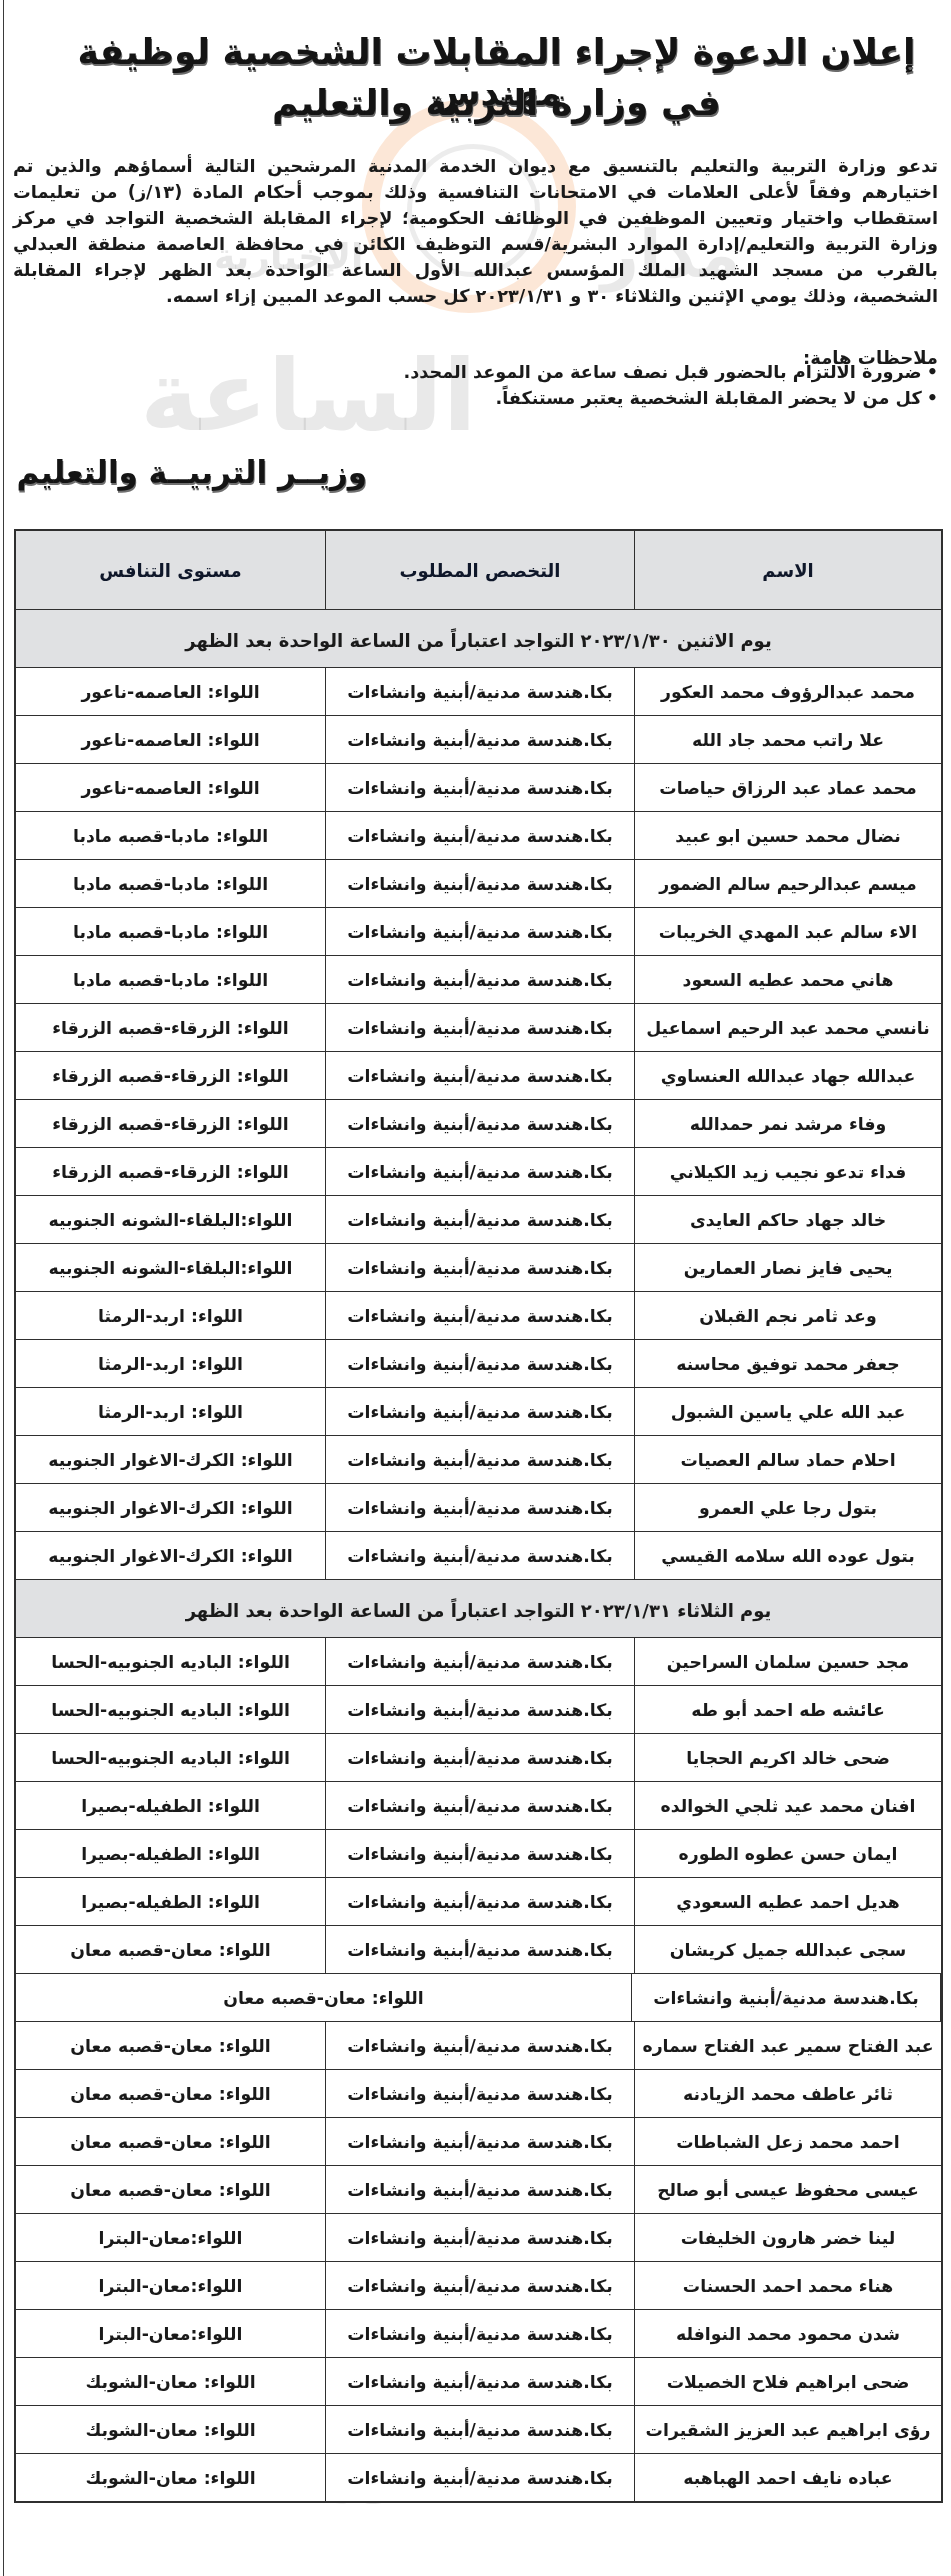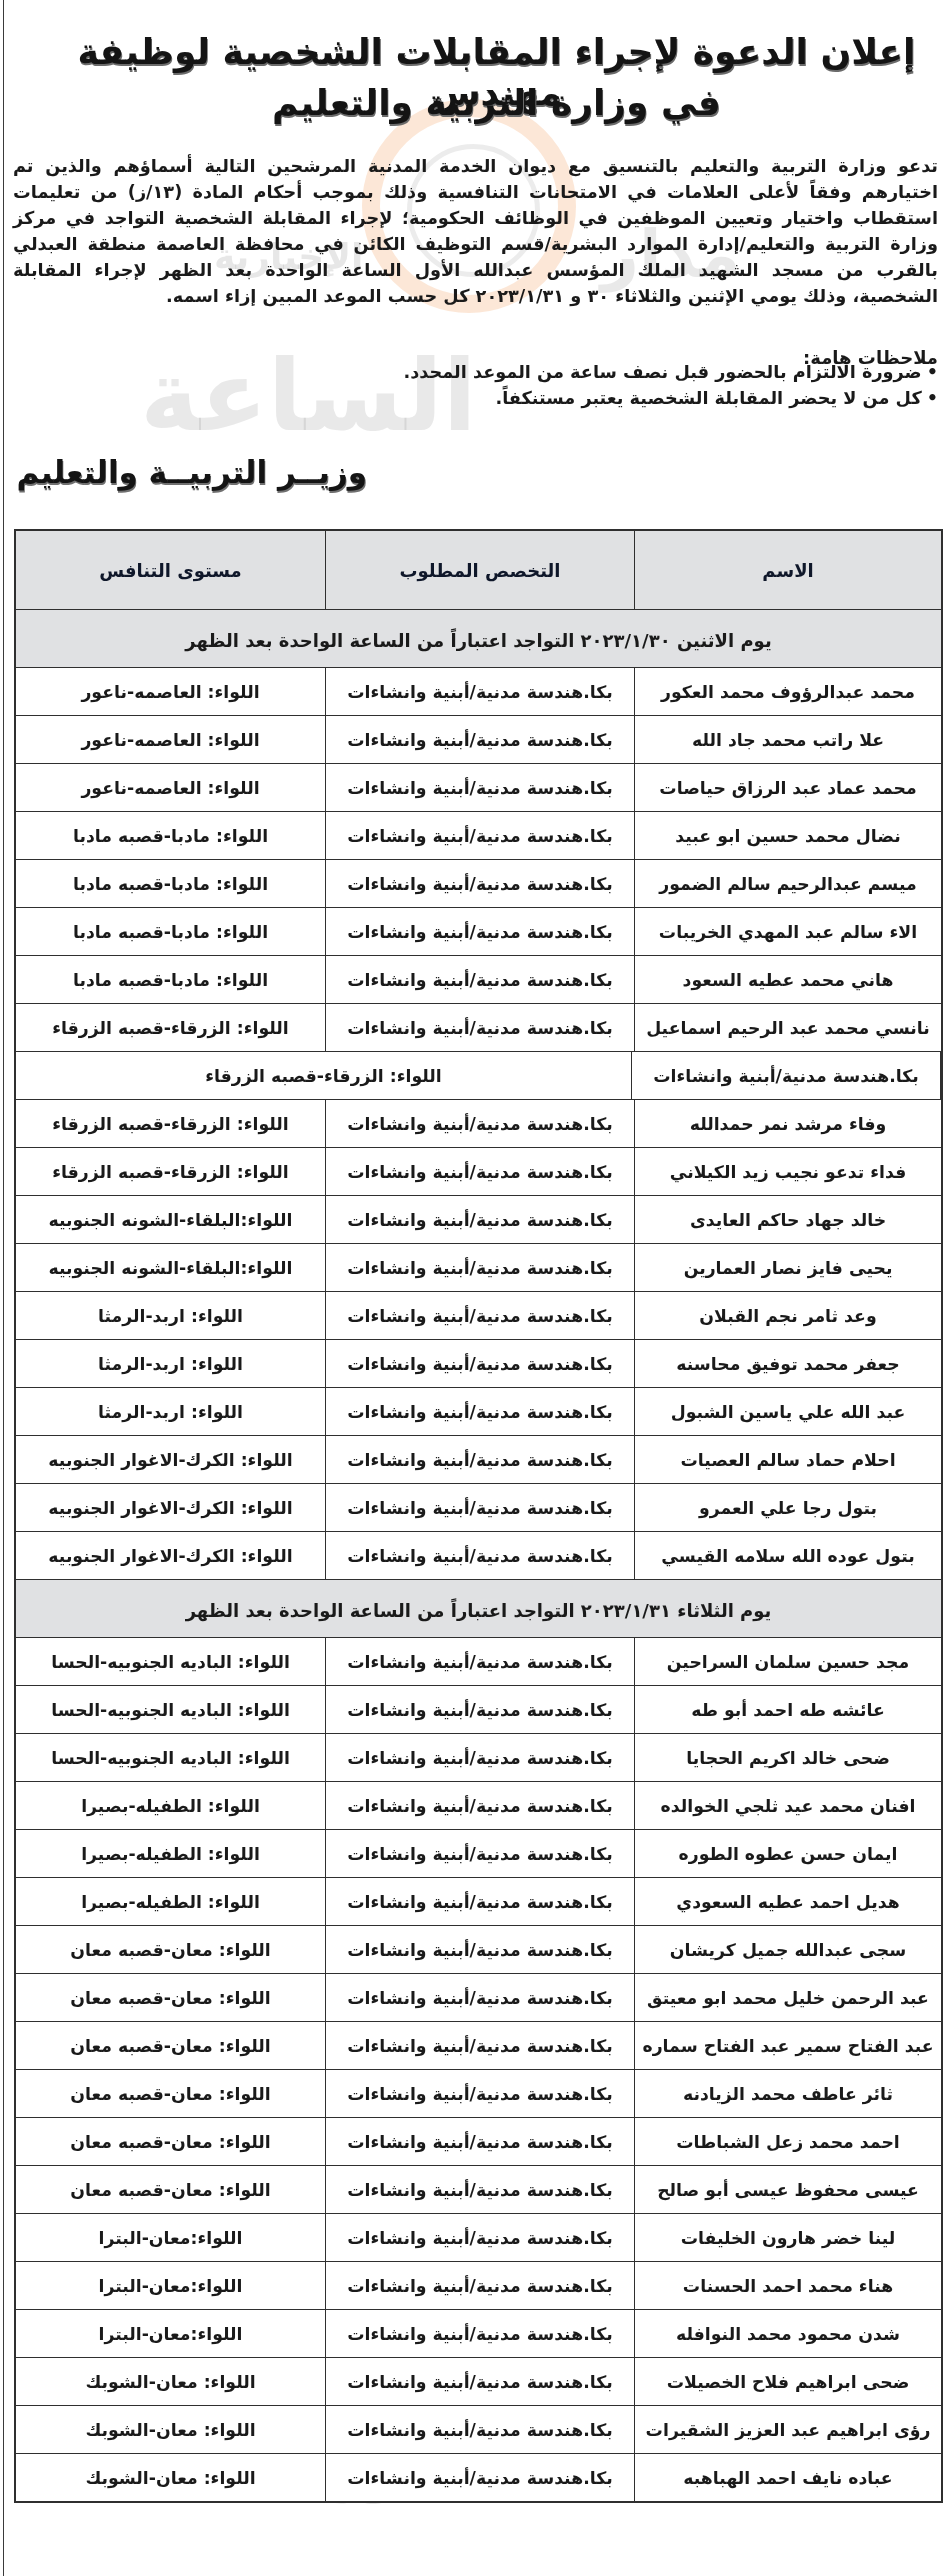--- a/index.html
+++ b/index.html
@@ -168,20 +168,21 @@
         <div class="cell c-name">هاني محمد عطيه السعود</div>
         <div class="cell c-spec">بكا.هندسة مدنية/أبنية وانشاءات</div>
         <div class="cell c-level">اللواء: مادبا-قصبه مادبا</div>
       </div>
       <div class="row">
         <div class="cell c-name">نانسي محمد عبد الرحيم اسماعيل</div>
         <div class="cell c-spec">بكا.هندسة مدنية/أبنية وانشاءات</div>
         <div class="cell c-level">اللواء: الزرقاء-قصبه الزرقاء</div>
       </div>
       <div class="row">
+        <div class="cell c-name">عبدالله جهاد عبدالله العنساوي</div>
         <div class="cell c-spec">بكا.هندسة مدنية/أبنية وانشاءات</div>
         <div class="cell c-level">اللواء: الزرقاء-قصبه الزرقاء</div>
       </div>
       <div class="row">
         <div class="cell c-name">وفاء مرشد نمر حمدالله</div>
         <div class="cell c-spec">بكا.هندسة مدنية/أبنية وانشاءات</div>
         <div class="cell c-level">اللواء: الزرقاء-قصبه الزرقاء</div>
       </div>
       <div class="row">
         <div class="cell c-name">فداء تدعو نجيب زيد الكيلاني</div>
@@ -260,21 +261,20 @@
         <div class="cell c-name">هديل احمد عطيه السعودي</div>
         <div class="cell c-spec">بكا.هندسة مدنية/أبنية وانشاءات</div>
         <div class="cell c-level">اللواء: الطفيله-بصيرا</div>
       </div>
       <div class="row">
         <div class="cell c-name">سجى عبدالله جميل كريشان</div>
         <div class="cell c-spec">بكا.هندسة مدنية/أبنية وانشاءات</div>
         <div class="cell c-level">اللواء: معان-قصبه معان</div>
       </div>
       <div class="row">
-        <div class="cell c-name">عبد الرحمن خليل محمد ابو معيتق</div>
         <div class="cell c-spec">بكا.هندسة مدنية/أبنية وانشاءات</div>
         <div class="cell c-level">اللواء: معان-قصبه معان</div>
       </div>
       <div class="row">
         <div class="cell c-name">عبد الفتاح سمير عبد الفتاح سماره</div>
         <div class="cell c-spec">بكا.هندسة مدنية/أبنية وانشاءات</div>
         <div class="cell c-level">اللواء: معان-قصبه معان</div>
       </div>
       <div class="row">
         <div class="cell c-name">ثائر عاطف محمد الزيادنه</div>

